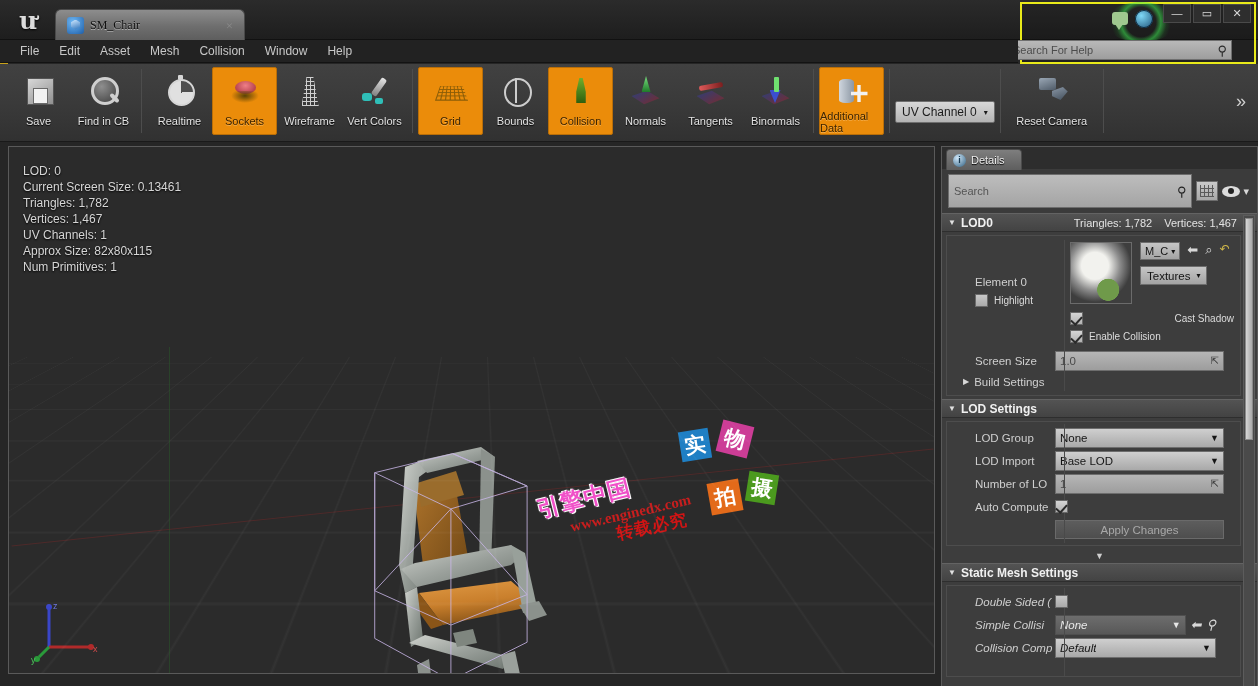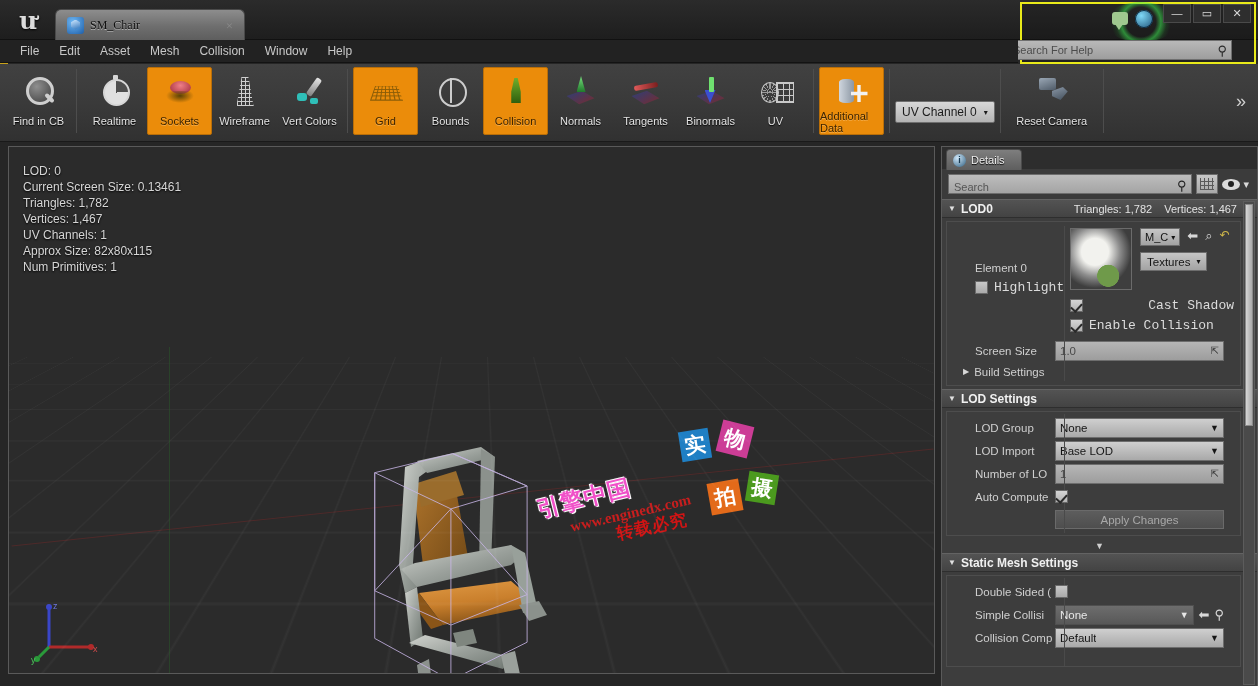--- a/index.html
+++ b/index.html
@@ -202,22 +202,22 @@
     width: 13px; height: 13px; border-radius: 50%;
     background: radial-gradient(circle at 35% 30%, #cfe6f7, #2f5f80);
     color: #16384f; font-size: 9px; font-weight: bold; text-align: center; line-height: 13px;
   }
   .det-tab .t { font-size: 11px; color: #ececec; text-shadow: 0 1px 1px #000; text-align: center; }
   .det-search-row {
     display: flex; align-items: center; gap: 4px; padding: 5px 6px 5px 6px;
     background: #3b3b3b;
   }
   .det-search {
-    flex: 1; height: 20px; background: linear-gradient(180deg,#bdbdbd,#a4a4a4);
-    border: 1px solid #6d6d6d; display: flex; align-items: flex-end; padding: 0 5px;
+    flex: 1; height: 34px; background: linear-gradient(180deg,#bdbdbd,#a4a4a4);
+    border: 1px solid #6d6d6d; display: flex; align-items: center; padding: 0 5px;
   }
   .det-search span { font-size: 11px; color: #555; }
   .det-search .mag { margin-left: auto; color: #1f1f1f; font-size: 13px; }
   .sq-btn {
     width: 22px; height: 20px; background: linear-gradient(180deg,#c9c9c9,#a8a8a8);
     border: 1px solid #6d6d6d; position: relative;
   }
   .sq-btn::after{
     content:""; position:absolute; left:3px; top:3px; right:3px; bottom:3px;
     background: repeating-linear-gradient(0deg,#5a5a5a 0 1px,transparent 1px 4px),
@@ -273,21 +273,21 @@
   .numfield .spin { margin-left: auto; color:#2e2e2e; font-size: 10px; }
   .chk {
     width: 13px; height: 13px; background: linear-gradient(180deg,#d5d5d5,#b3b3b3);
     border: 1px solid #6a6a6a; position: relative; flex: none;
   }
   .chk.on::after{
     content:""; position:absolute; left:2px; top:1px; width:5px; height:9px;
     border: solid #2b2b2b; border-width: 0 2px 2px 0; transform: rotate(42deg);
   }
   .chk.off { background: linear-gradient(180deg,#c8c8c8,#aaaaaa); }
-  .ckrow { display:flex; align-items:center; gap:6px; font-size: 13px; color: #dcdcdc; font-family: Liberation Mono, monospace; }
+  .ckrow { display:flex; align-items:center; gap:6px; font-size: 10px; color: #dcdcdc; }
 
   .thumb {
     width: 62px; height: 62px; border: 1px solid #6b6b6b; flex: none;
     background:
       radial-gradient(circle at 62% 78%, #6f9a4a 0 18%, transparent 19%),
       radial-gradient(circle at 40% 38%, #f2f2ee 0 26%, #8d8d8d 48%, #3e3e3e 70%),
       linear-gradient(160deg, #b9bcc0, #5c6066);
     background-size: 100% 100%;
   }
   .mat-mini {
@@ -371,20 +371,24 @@
       <div class="menu-item">Asset</div>
       <div class="menu-item">Mesh</div>
       <div class="menu-item">Collision</div>
       <div class="menu-item">Window</div>
       <div class="menu-item">Help</div>
     </div>
   <div class="corner-bl"></div>
 
   <div class="toolbar" id="toolbar">
 
+  <div class="tb-btn">
+        <div class="ico ico-save"></div>
+        <div class="lbl">Save</div>
+      </div>
       <div class="tb-btn">
         <div class="ico ico-find"></div>
         <div class="lbl">Find in CB</div>
       </div>
       <div class="tb-sep"></div>
       <div class="tb-btn">
         <div class="ico ico-clock"></div>
         <div class="lbl">Realtime</div>
       </div>
       <div class="tb-btn on">
@@ -418,24 +422,20 @@
       </div>
       <div class="tb-btn">
         <div class="ico ico-plane ico-tan"></div>
         <div class="lbl">Tangents</div>
       </div>
       <div class="tb-btn">
         <div class="ico ico-plane ico-bino">
           <span class="ico-bino2"></span>
         </div>
         <div class="lbl">Binormals</div>
-      </div>
-      <div class="tb-btn">
-        <div class="ico ico-uv"></div>
-        <div class="lbl">UV</div>
       </div>
       <div class="tb-sep"></div>
       <div class="tb-btn on">
         <div class="ico ico-add"></div>
         <div class="lbl">Additional Data</div>
       </div>
       <div class="tb-sep"></div>
       <div class="uvchan">
         <span>UV Channel 0</span>
         <span class="caret">▾</span>
@@ -686,21 +686,21 @@
             <div class="apply-btn">Apply Changes</div>
           </div>
         </div>
       </div>
       <div class="sec-foot">▼</div>
 
       <div class="sec-header">
         <span class="arr">▼</span>
         <span class="nm">Static Mesh Settings</span>
       </div>
-      <div class="panel-block" style="padding:4px 0 0 0; position:relative; height:92px; overflow:hidden;">
+      <div class="panel-block" style="padding:4px 8px 0 0; position:relative; height:92px; overflow:hidden;font-style:italic;">
         <div class="vsep" style="top:2px;bottom:0;"></div>
         <div id="smsrows">
             <div class="row">
               <div class="lab">Double Sided (</div>
               <div class="val">
                 <span class="chk off"></span>
               </div>
             </div>
             <div class="row">
               <div class="lab">Simple Collisi</div>

